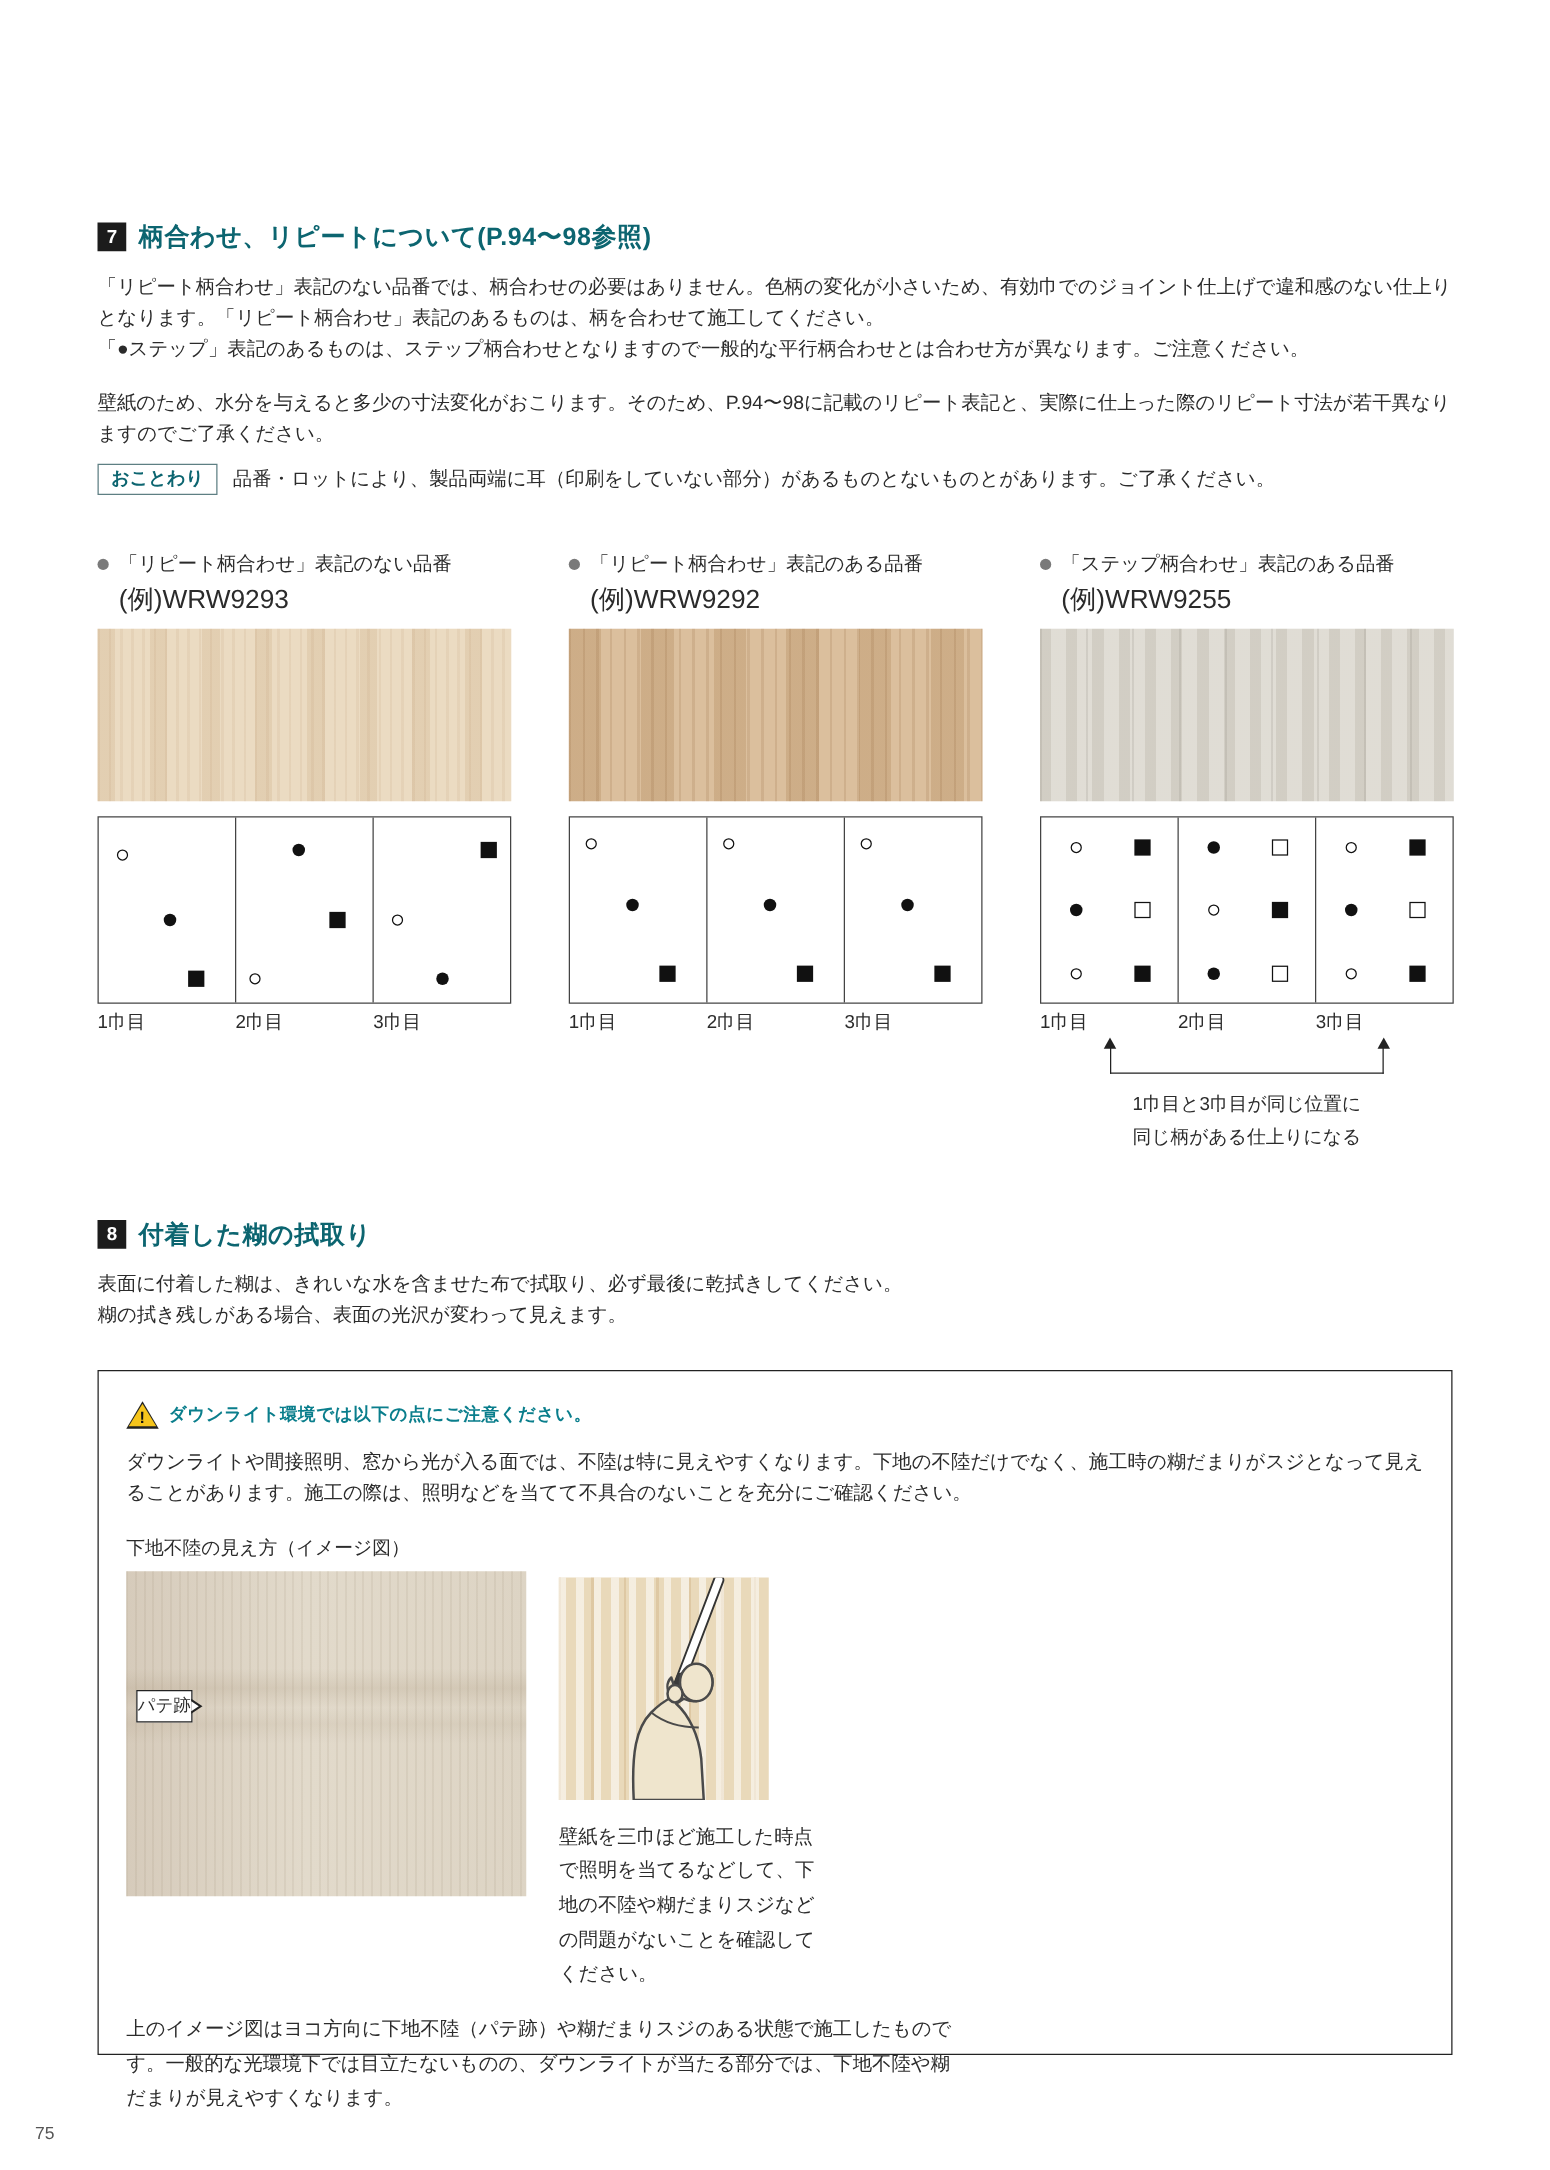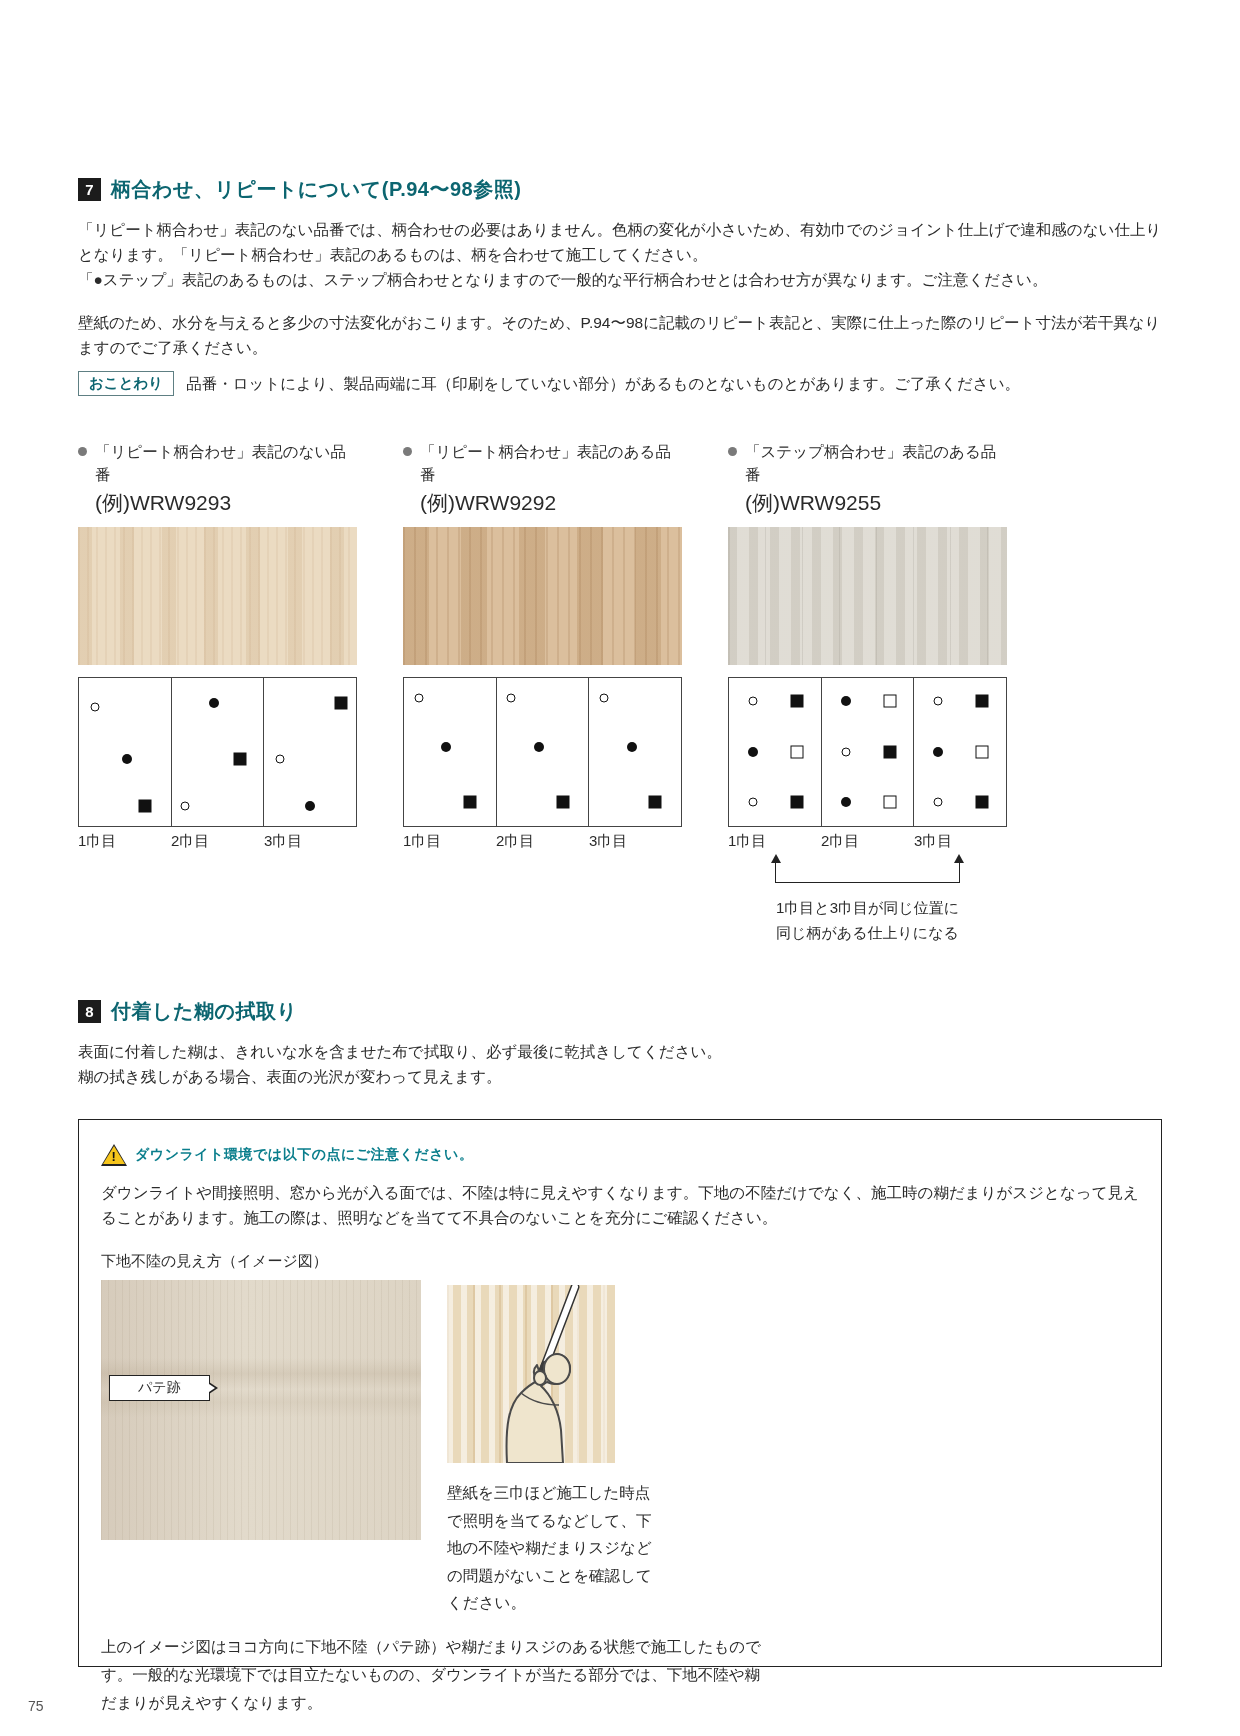--- a/index.html
+++ b/index.html
@@ -28,21 +28,21 @@
   .body-text{font-size:15.5px;line-height:1.62;color:var(--ink);}
   .mt18{margin-top:18px;}
   .note-row{display:flex;align-items:center;gap:12px;margin-top:10px;}
   .note-label{
     border:1px solid #5e7f83;color:var(--accent);font-size:14.5px;font-weight:bold;
     padding:2px 10px;flex:0 0 auto;line-height:1.35;
   }
 
   
   .cols{display:flex;gap:46px;margin-top:44px;}
-  .col{width:279px;flex:0 0 auto;}
+  .col{width:331px;flex:0 0 auto;}
   .col-head{display:flex;gap:8px;font-size:15.5px;line-height:1.5;align-items:flex-start;}
   .bullet{width:9px;height:9px;border-radius:50%;background:#7a7a7a;margin-top:7px;flex:0 0 auto;}
   .col-example{font-size:21px;margin:2px 0 10px 17px;}
 
   .swatch{width:100%;height:138px;}
   .swatch-1{
     background:
       repeating-linear-gradient(90deg, rgba(173,130,88,.10) 0 2px, rgba(255,255,255,0) 2px 9px),
       repeating-linear-gradient(90deg, rgba(150,110,70,.08) 0 14px, rgba(255,255,255,.10) 14px 42px),
       #e9d7bb;
@@ -122,21 +122,21 @@
       linear-gradient(90deg,#d6cbbb 0%,#e2dacb 45%,#ddd4c4 100%);
   }
   .fig-img-2{
     background:
       repeating-linear-gradient(90deg, rgba(92,56,24,.20) 0 1.5px, rgba(255,255,255,0) 1.5px 8px),
       linear-gradient(180deg, rgba(255,255,255,0) 33%, rgba(80,48,20,.22) 36.5%, rgba(255,255,255,0) 40%),
       linear-gradient(90deg,#9a6c42 0%,#b5875a 45%,#c2956a 100%);
   }
   .callout{
     position:absolute;left:8px;top:95px;background:#fff;border:1.2px solid #222;
-    font-size:14px;padding:3px 28px;white-space:nowrap;
+    font-size:14px;padding:3px 0;white-space:nowrap;
   }
   .callout::after{
     content:"";position:absolute;right:-9px;top:50%;transform:translateY(-50%);
     width:0;height:0;border-top:6px solid transparent;border-bottom:6px solid transparent;
     border-left:9px solid #222;
   }
   .callout::before{
     content:"";position:absolute;right:-6px;top:50%;transform:translateY(-50%);z-index:2;
     width:0;height:0;border-top:4px solid transparent;border-bottom:4px solid transparent;
     border-left:6.5px solid #fff;

